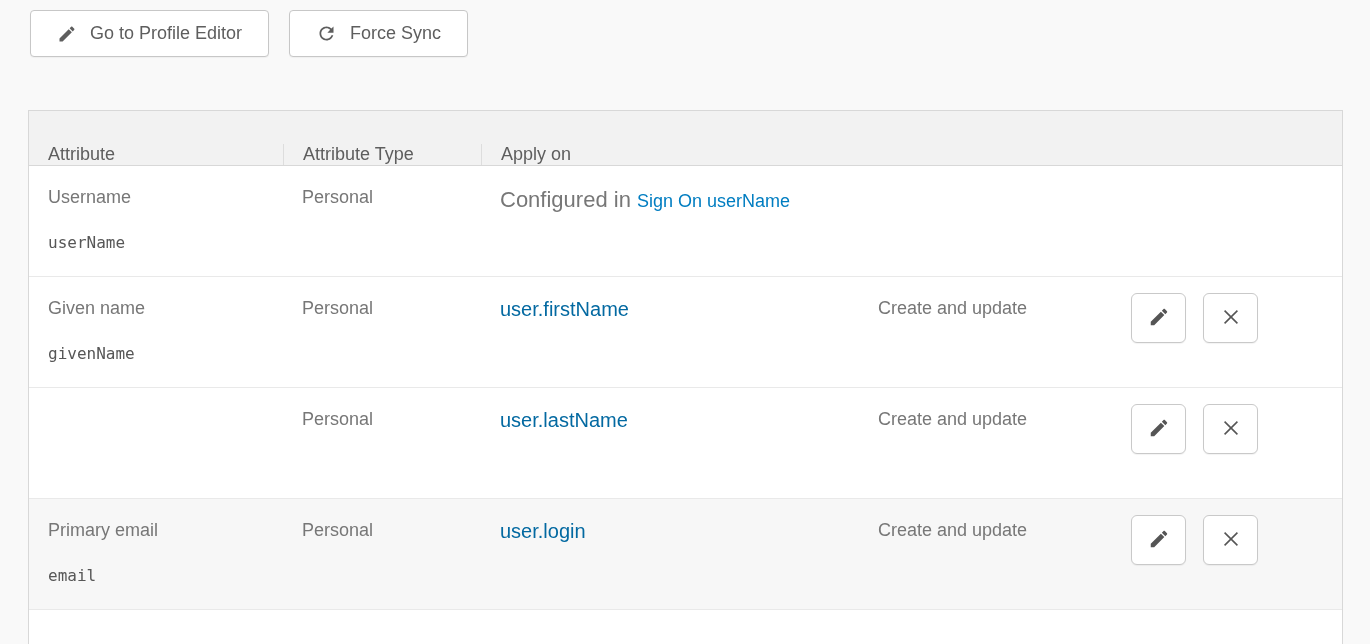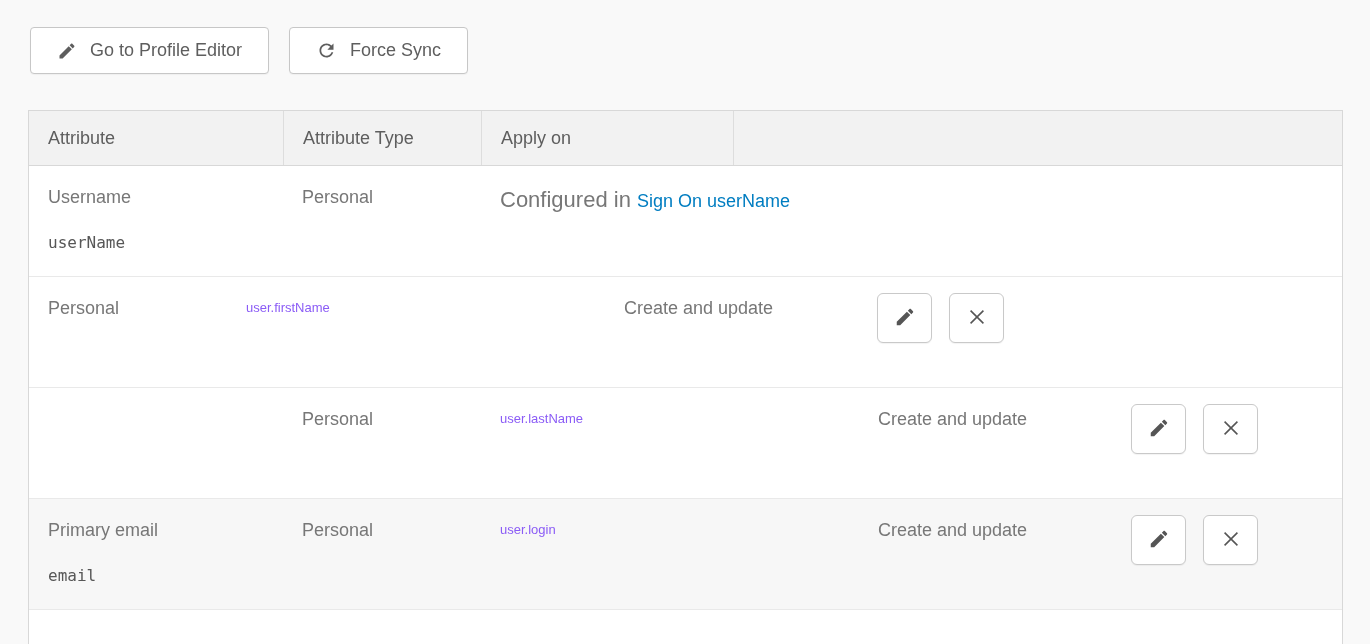--- a/index.html
+++ b/index.html
@@ -6,21 +6,21 @@
   html, body { width: 1370px; height: 644px; overflow: hidden; }
   body {
     font-family: "Liberation Sans", sans-serif;
     background: #f9f9f9;
     position: relative;
   }
 
   
   .toolbar {
     position: absolute;
-    left: 30px; top: 27px;
+    left: 30px; top: 10px;
     display: flex; gap: 20px;
   }
   .btn {
     display: flex; align-items: center;
     height: 47px;
     padding: 0 26px;
     background: #ffffff;
     border: 1px solid #c7c7c7;
     border-radius: 4px;
     font-family: "Liberation Sans", sans-serif;
@@ -37,20 +37,21 @@
     left: 28px; top: 110px;
     width: 1315px;
     background: #ffffff;
     border: 1px solid #d8d8d8;
   }
   .thead {
     display: flex;
     height: 55px;
     background: #f2f2f2;
     border-bottom: 1px solid #d8d8d8;
+    align-items: flex-end;
   }
   .th {
     display: flex; align-items: center;
     padding: 0 19px;
     font-size: 18px;
     color: #5e5e5e;
   }
   .th + .th { border-left: 1px solid #ddd; }
 
   .col-attr    { width: 254px; }
@@ -73,21 +74,21 @@
     font-size: 18px;
     color: #777777;
     margin-bottom: 25px;
   }
   .attr-name {
     font-family: "DejaVu Sans Mono", "Liberation Mono", monospace;
     font-size: 16px;
     color: #575757;
   }
   .type-text, .apply-text { font-size: 18px; color: #777777; }
-  .value-text { font-size: 13px; color: #8b5cf6; }
+  .value-text { font-size: 20px; color: #0369a1; }
   .value-prefix { font-size: 22px; color: #777777; text-align: center; }
   .value-link {
     font-size: 18px;
     color: #007dc1;
     text-decoration: none;
     cursor: pointer;
   }
 
   .actions {
     display: flex; gap: 17px;
@@ -145,20 +146,24 @@
     <div class="td col-value">
       <span class="value-prefix">Configured in </span><a class="value-link">Sign On userName</a>
     </div>
     <div class="td col-apply">
       <span class="apply-text"></span>
     </div>
     <div class="col-actions"></div>
   </div>
 
   <div class="row">
+    <div class="td col-attr">
+      <div class="attr-label">Given name</div>
+      <div class="attr-name">givenName</div>
+    </div>
     <div class="td col-type">
       <span class="type-text">Personal</span>
     </div>
     <div class="td col-value">
       <span class="value-text">user.firstName</span>
     </div>
     <div class="td col-apply">
       <span class="apply-text">Create and update</span>
     </div>
     <div class="col-actions actions">

